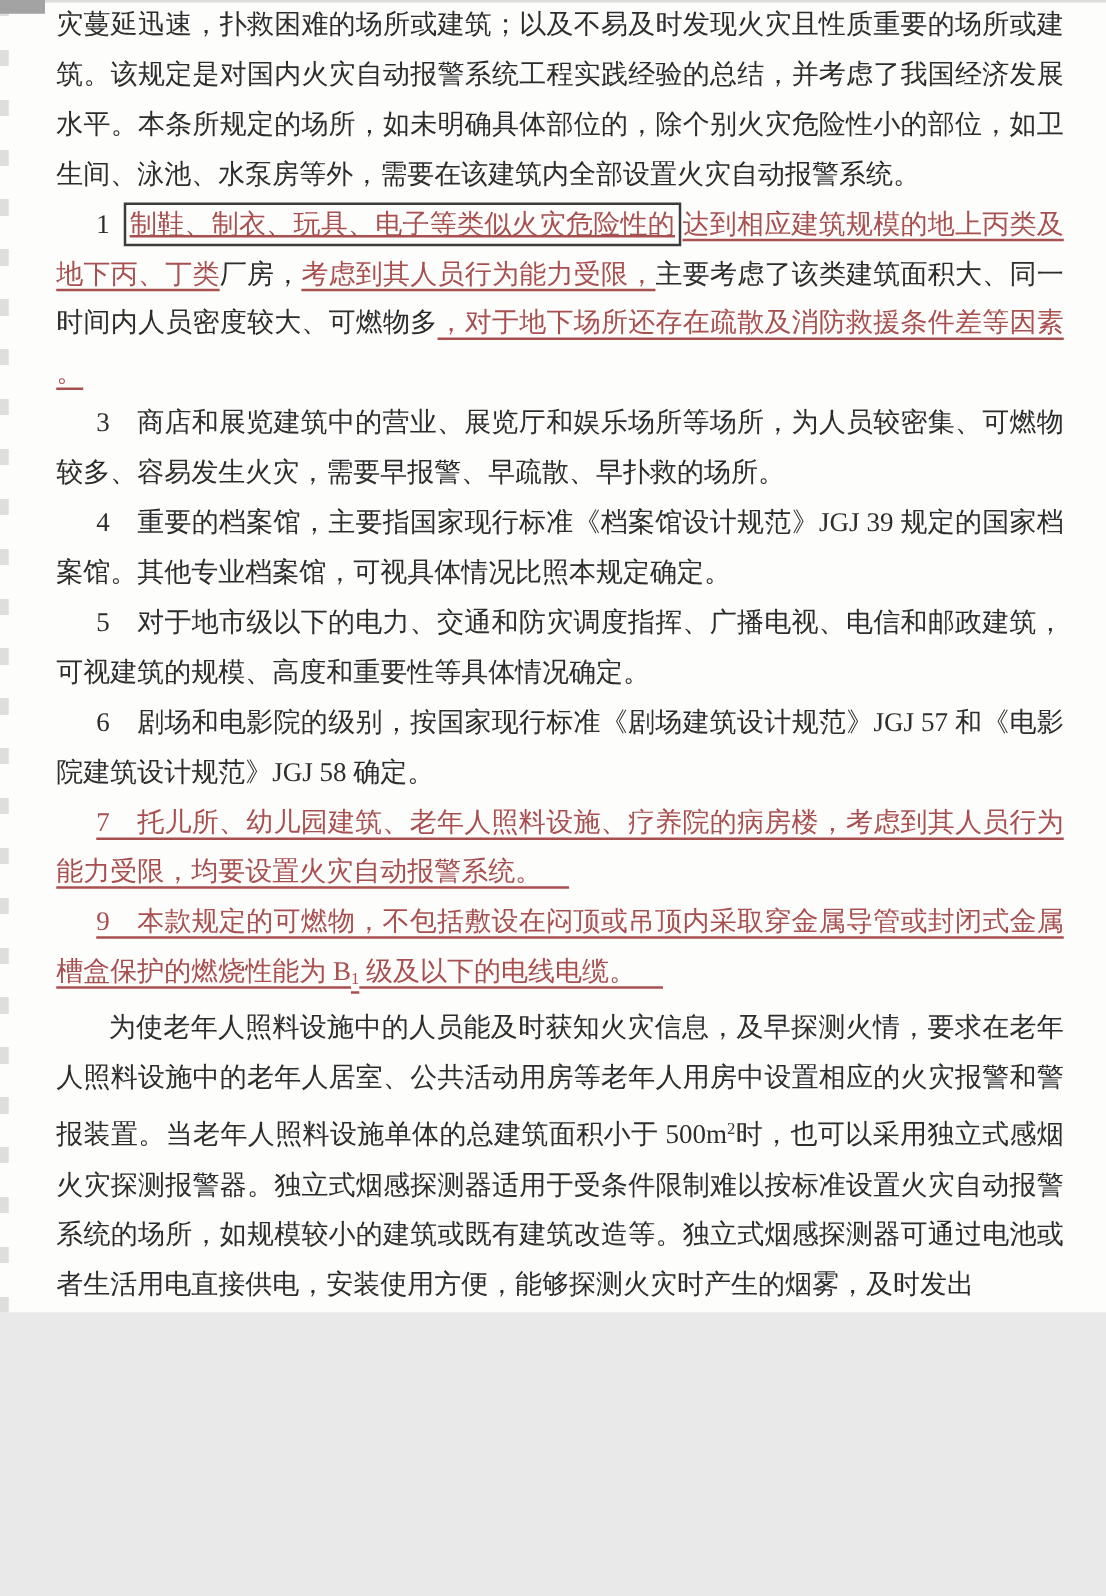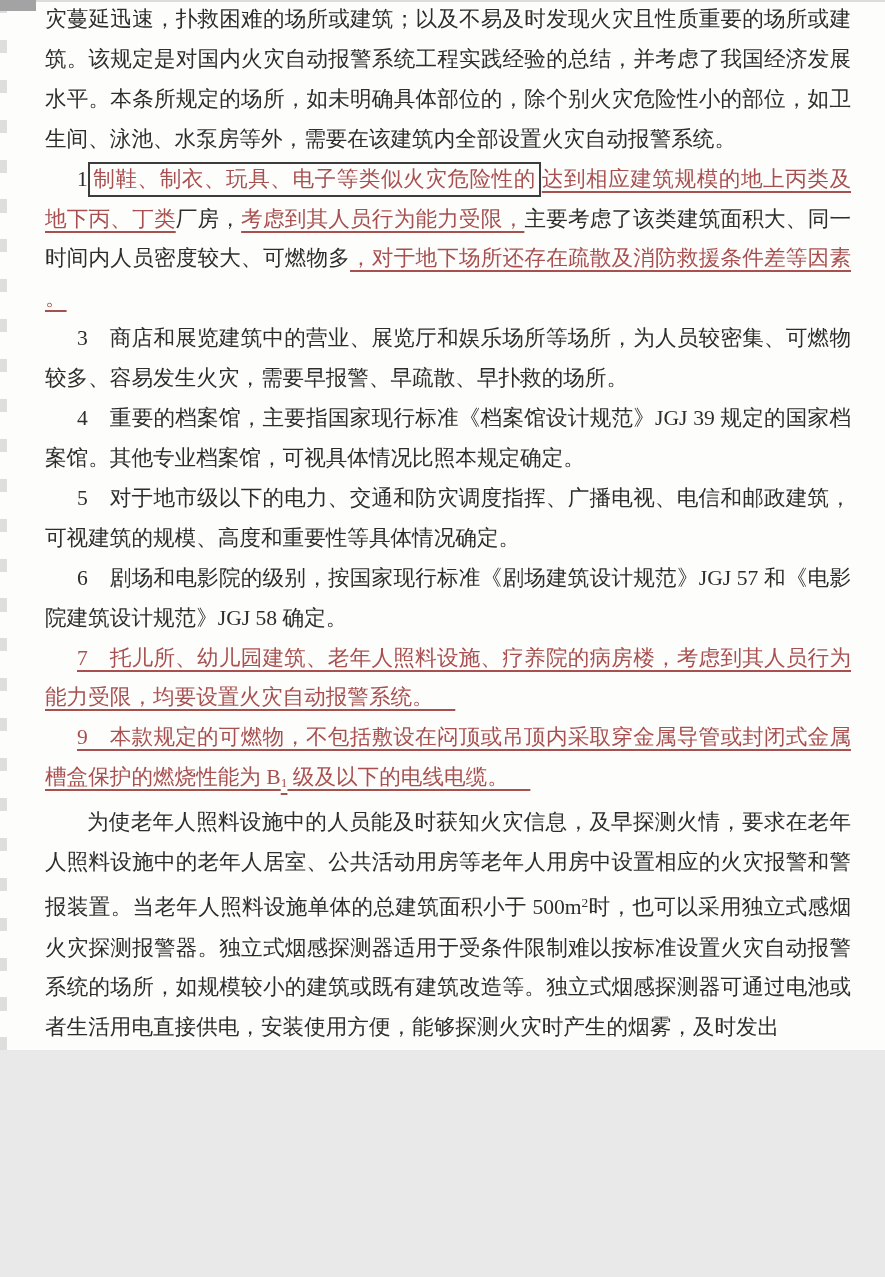--- a/index.html
+++ b/index.html
@@ -44,22 +44,23 @@
     color:var(--red);
     text-decoration:underline;
     text-decoration-color:var(--red);
     text-decoration-thickness:2px;
     text-underline-offset:5px;
   }
   .s-boxed{
     color:var(--red);
     border:2px solid var(--box-border);
     padding:3px 3px 4px 3px;
-    margin-left:0;
+    margin-left:11px;
     margin-right:1px;
+    text-decoration:underline;
   }
   .s-sub{font-size:0.62em;vertical-align:-0.25em;}
   .s-sup{font-size:0.62em;vertical-align:0.55em;}
 
   
   .wm-bubble{
     position:absolute;left:744px;top:1221px;
     width:31px;height:31px;border:3px solid #cfcfcf;border-radius:50%;
     opacity:.75;
   }

